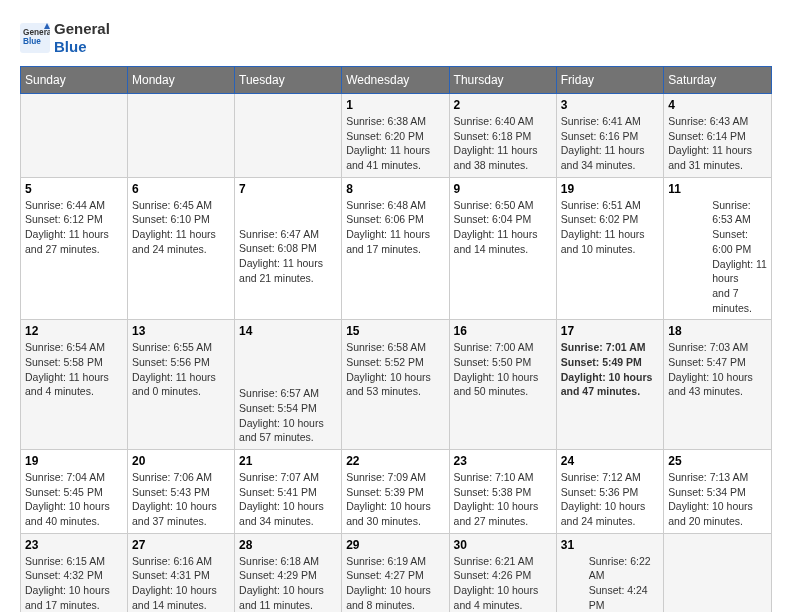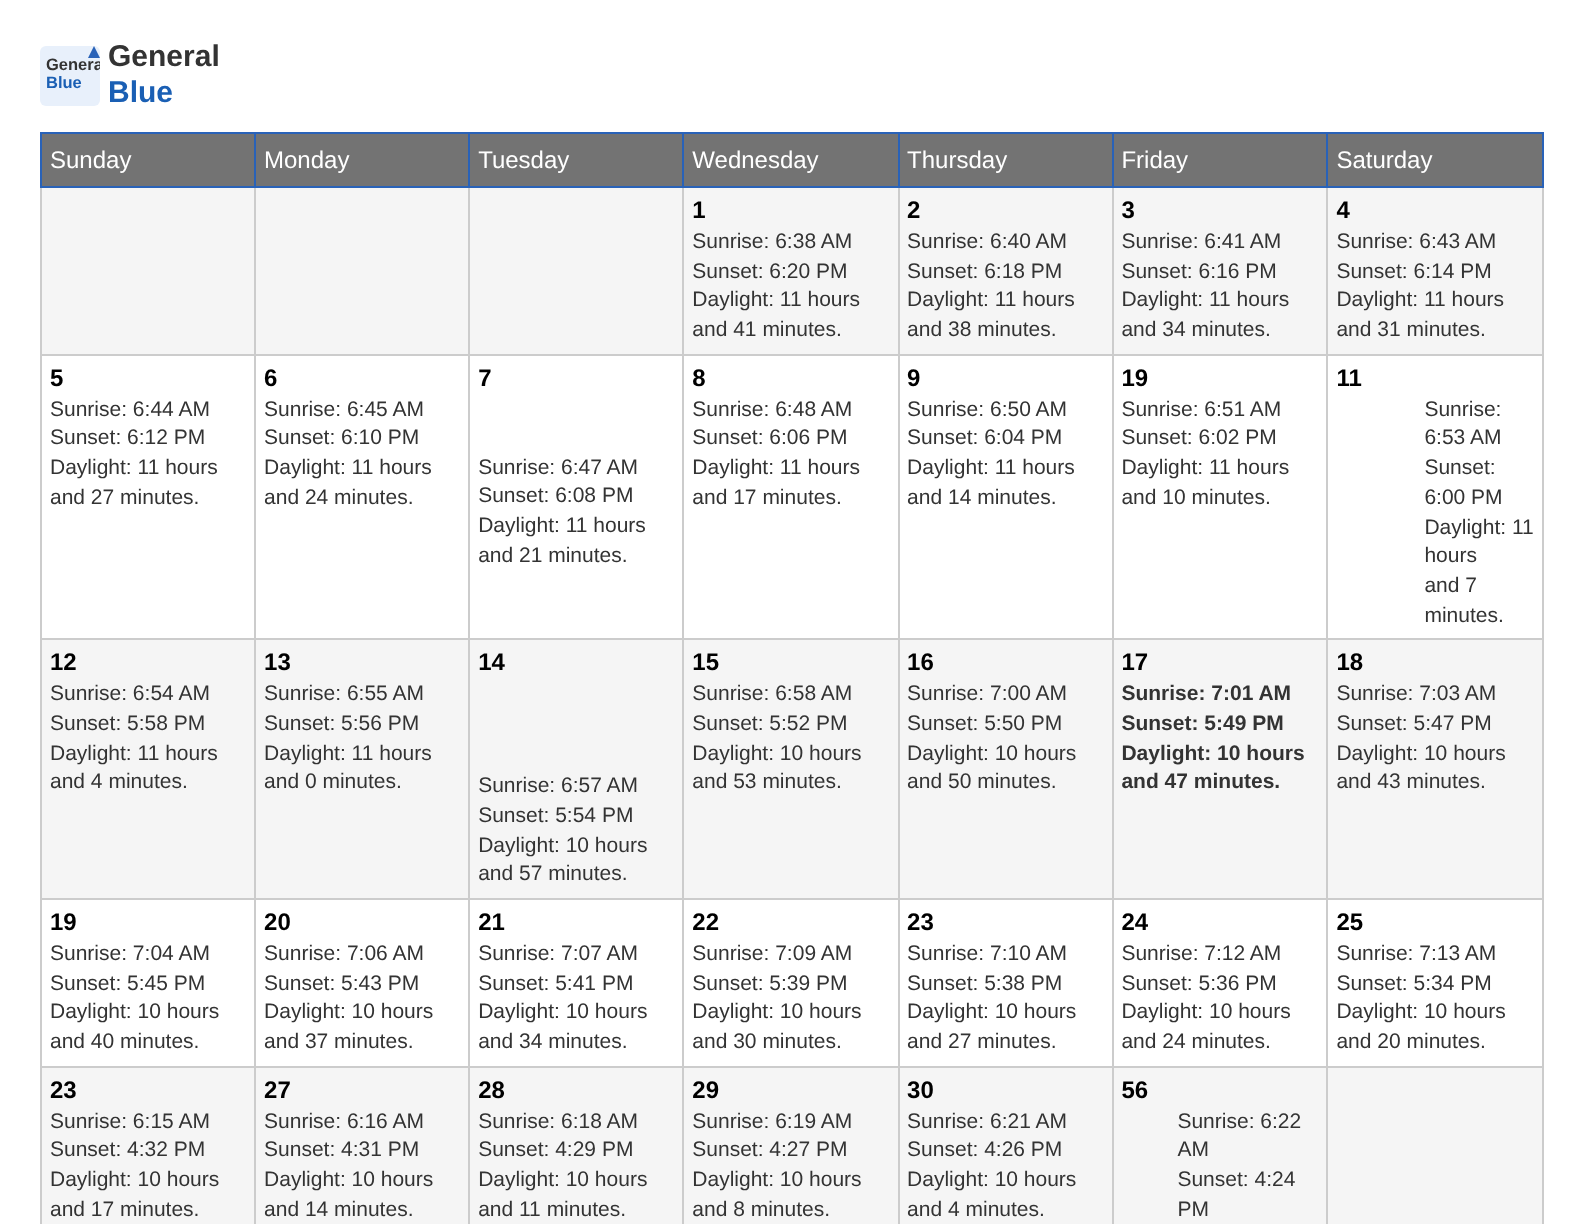--- a/index.html
+++ b/index.html
@@ -327,21 +327,21 @@
 and 8 minutes.</div>
         </td>
         <td>
           <span class="day-number">30</span>
           <div class="day-info" style="white-space: pre-line;">Sunrise: 6:21 AM
 Sunset: 4:26 PM
 Daylight: 10 hours
 and 4 minutes.</div>
         </td>
         <td>
-          <span class="day-number">56</span>
+          <span class="day-number">31</span>
           <div class="day-info" style="white-space: pre-line; margin-left: 28px;">Sunrise: 6:22 AM
 Sunset: 4:24 PM
 Daylight: 10 hours
 and 1 minute.</div>
         </td>
         <td class="empty"></td>
       </tr>
     </tbody>
 </table>
 

